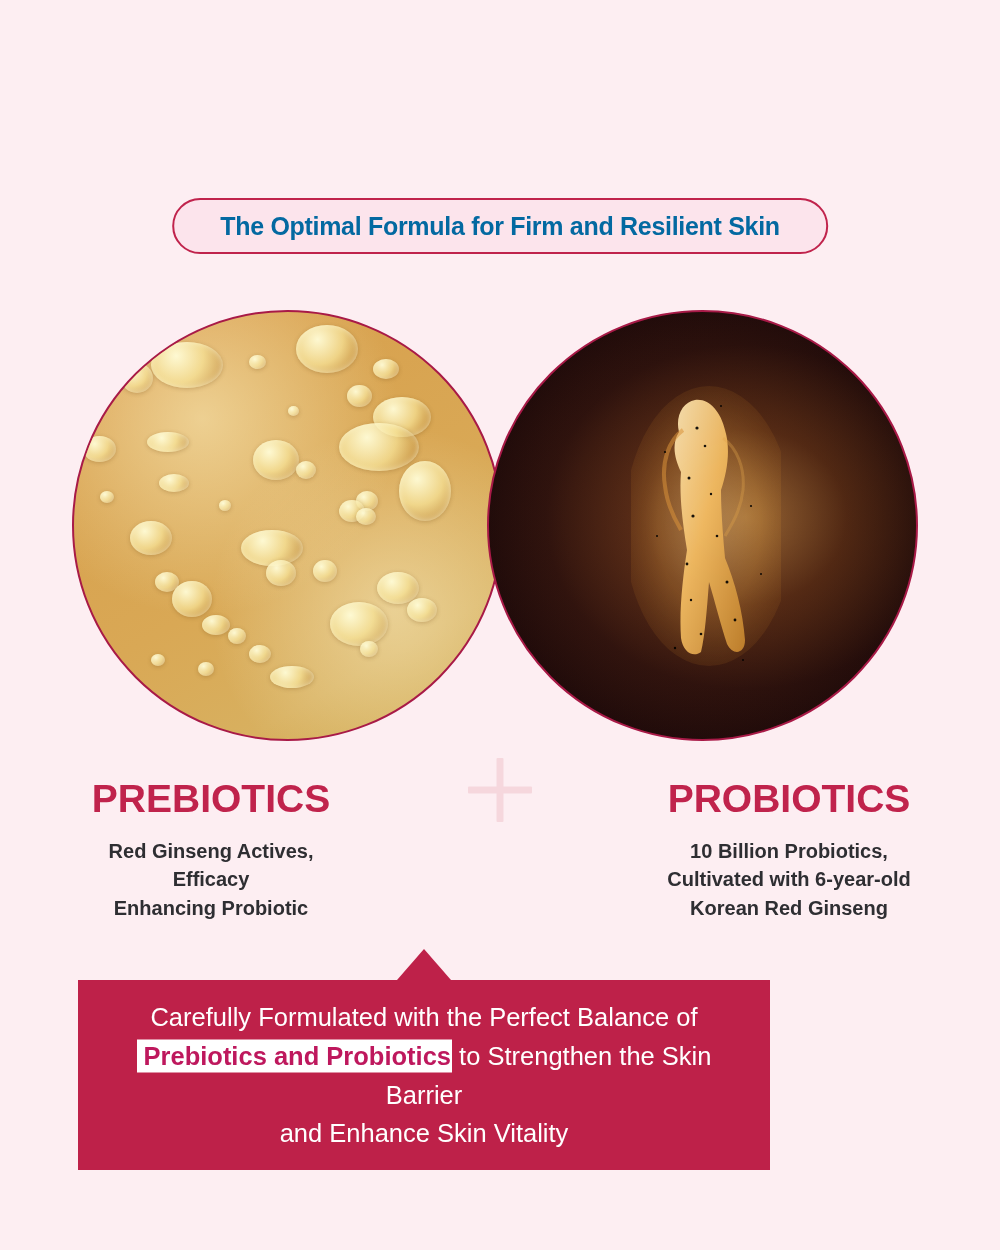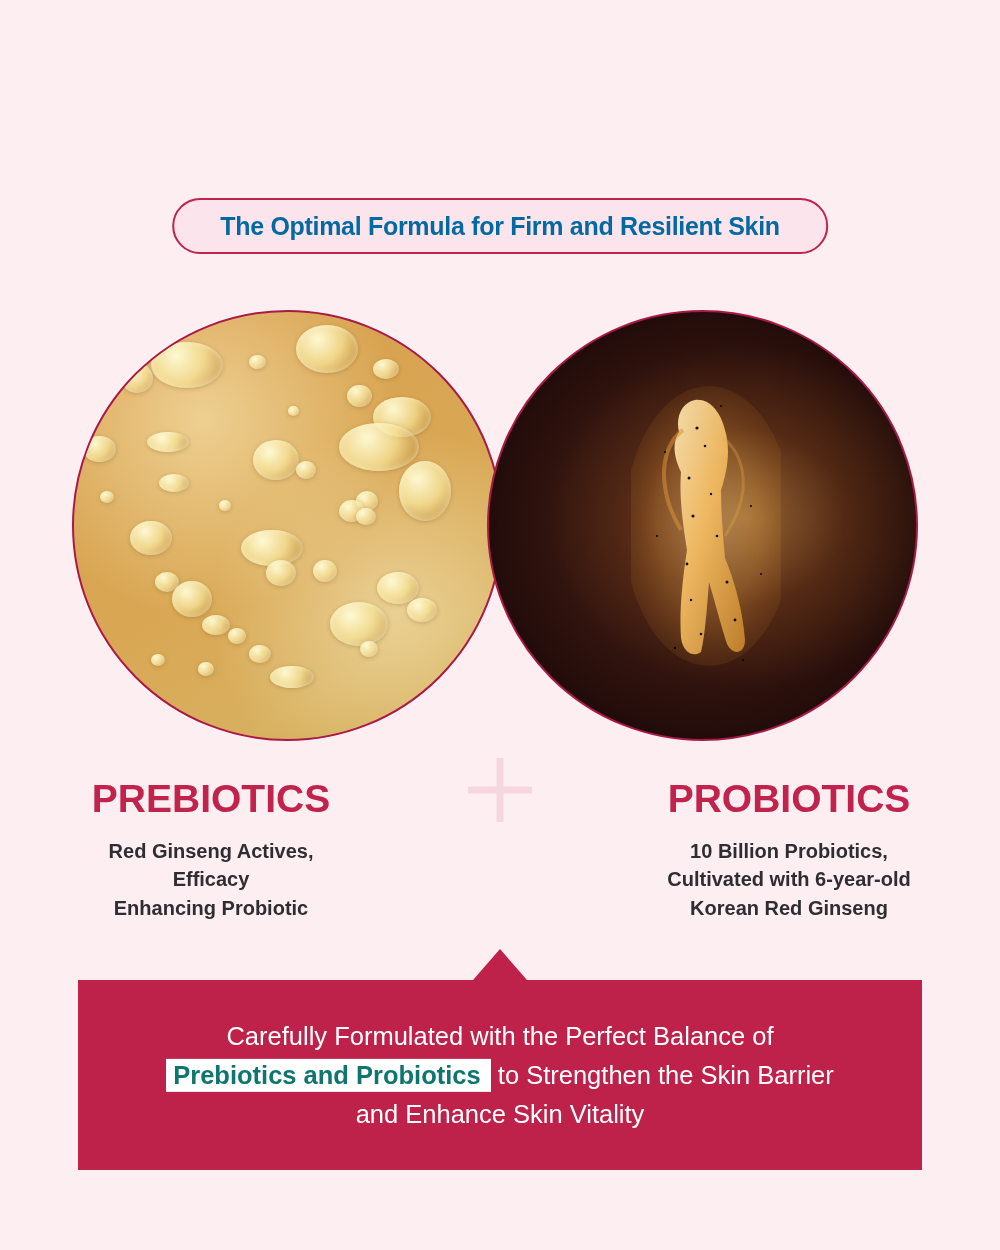--- a/index.html
+++ b/index.html
@@ -164,21 +164,21 @@
     color: #2e2e32;
     line-height: 1.42;
     font-weight: bold;
   }
 
   
   .banner {
     position: absolute;
     left: 78px;
     top: 980px;
-    width: 844px;
+    width: 692px;
     height: 190px;
     background: #be2149;
   }
   .banner-notch {
     position: absolute;
     left: 50%;
     top: -31px;
     transform: translateX(-50%);
     width: 0;
     height: 0;
@@ -193,23 +193,23 @@
     transform: translateY(-50%);
     text-align: center;
     color: #ffffff;
     font-size: 25.5px;
     line-height: 1.52;
     font-weight: normal;
     padding: 0 28px;
   }
   .hl {
     background: #ffffff;
-    color: #0f766e;
-    font-weight: bold;
-    padding: 2px 10px 3px 7px;
+    color: #be185d;
+    font-weight: bold;
+    padding: 2px 1px 3px 7px;
   }
 </style>
 </head>
 <body>
 
 <div class="page">
 
 
   <div class="pill">
     <span class="pill-text">The Optimal Formula for Firm and Resilient Skin</span>

